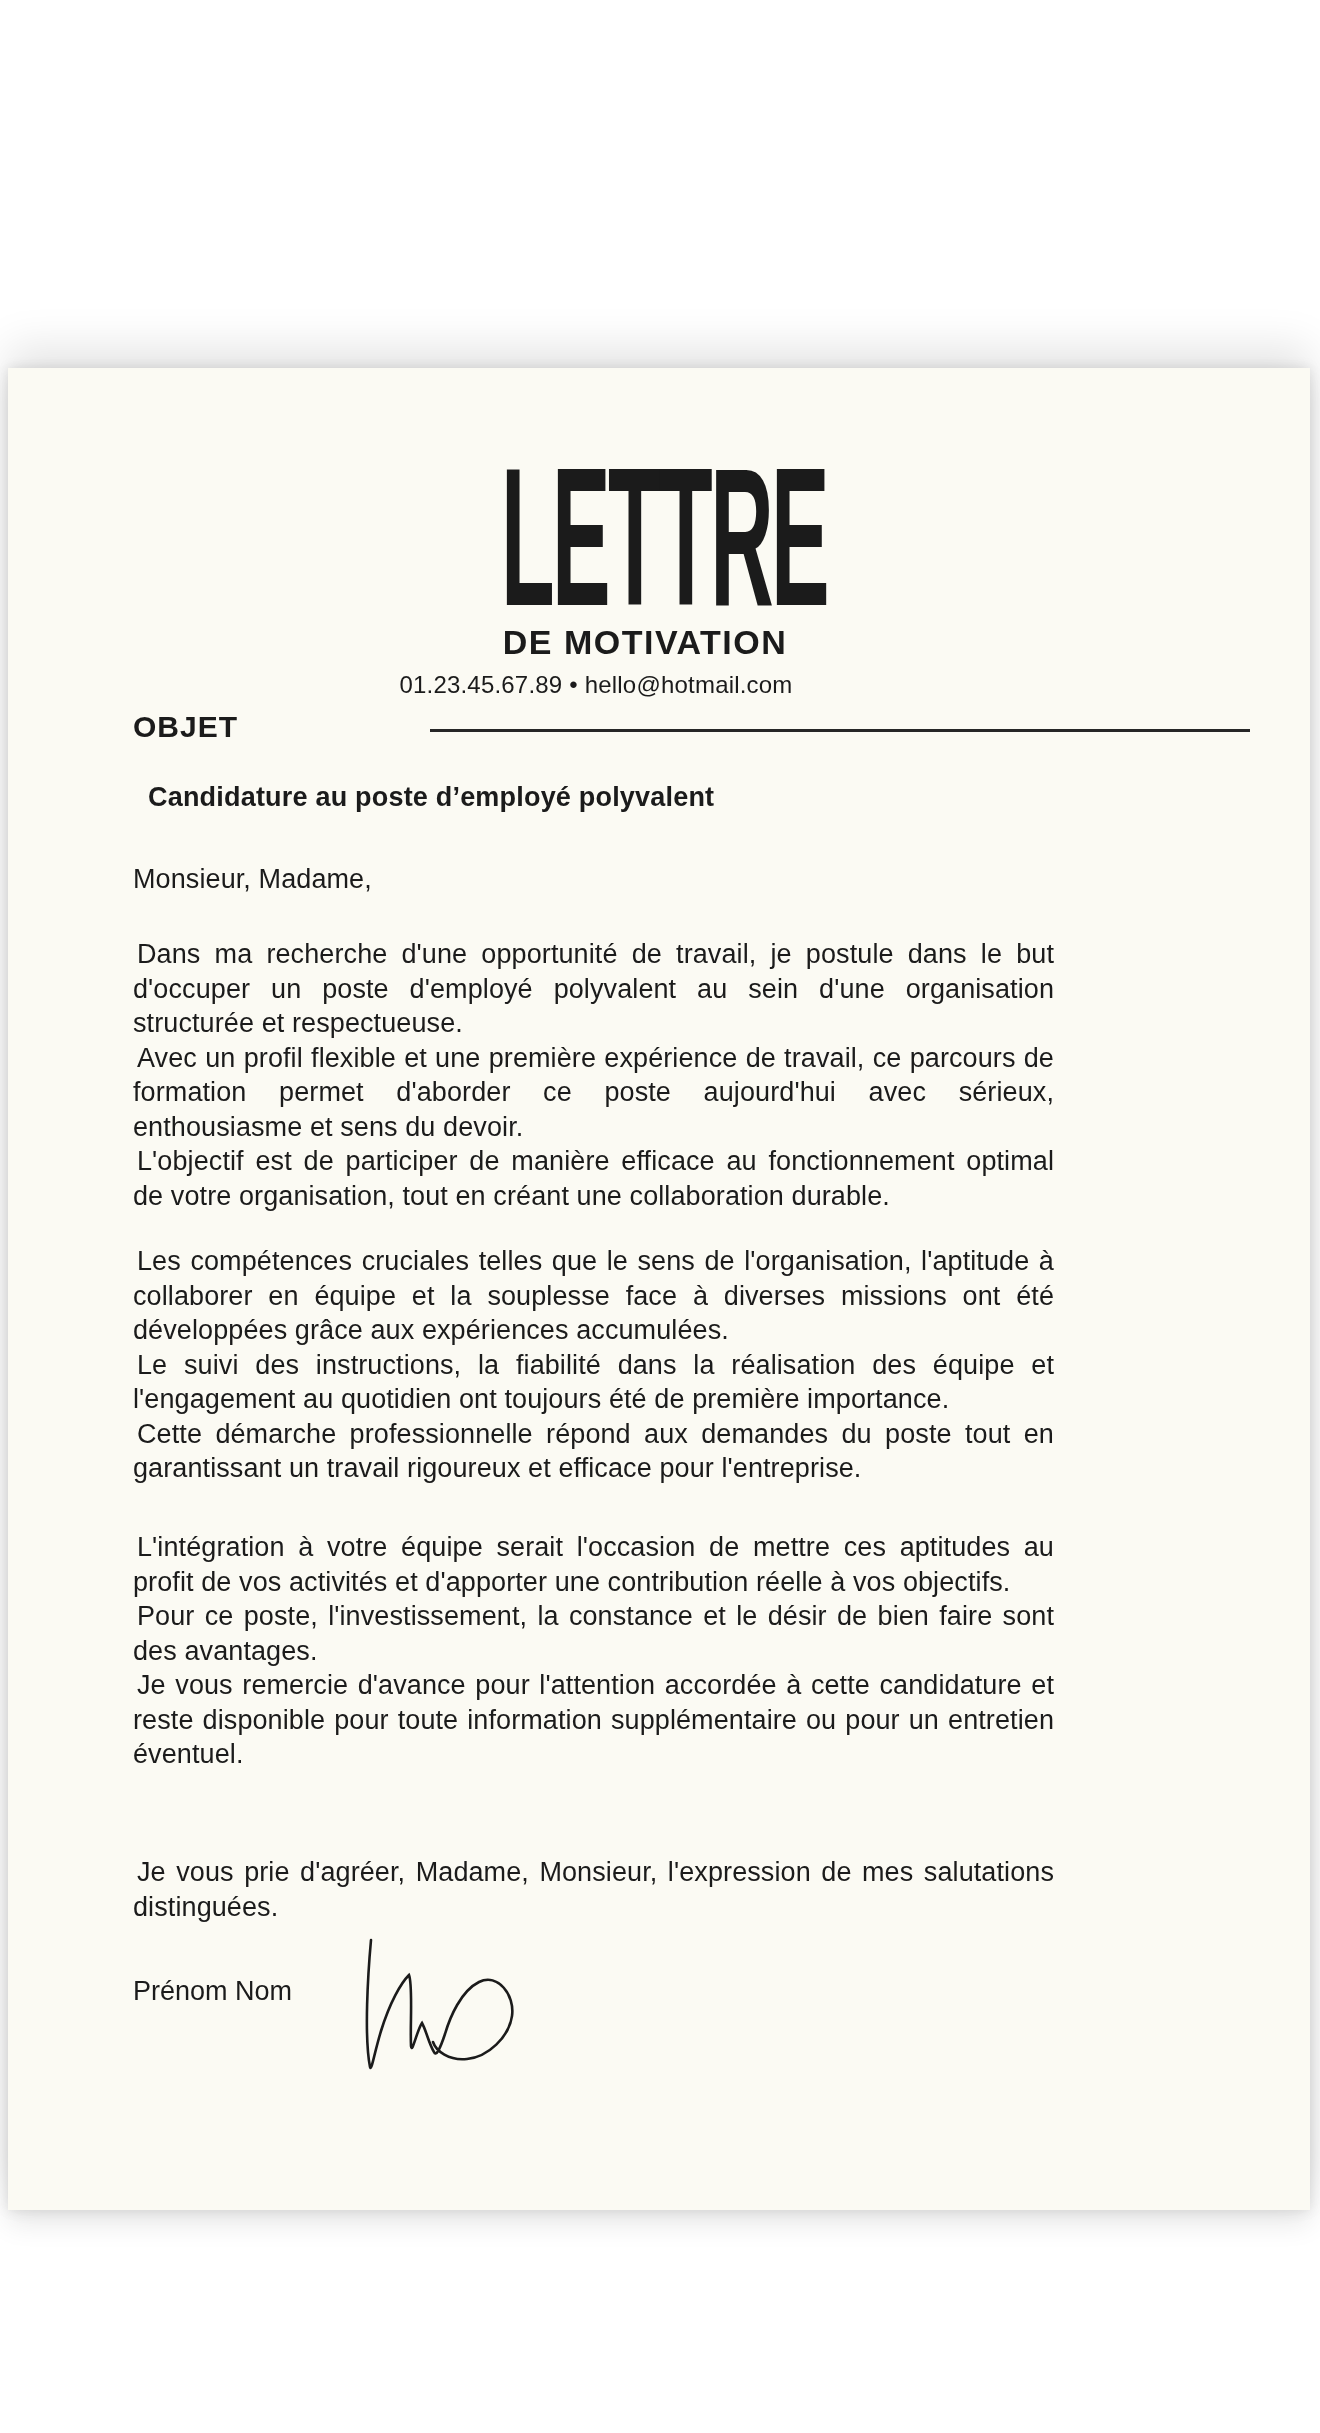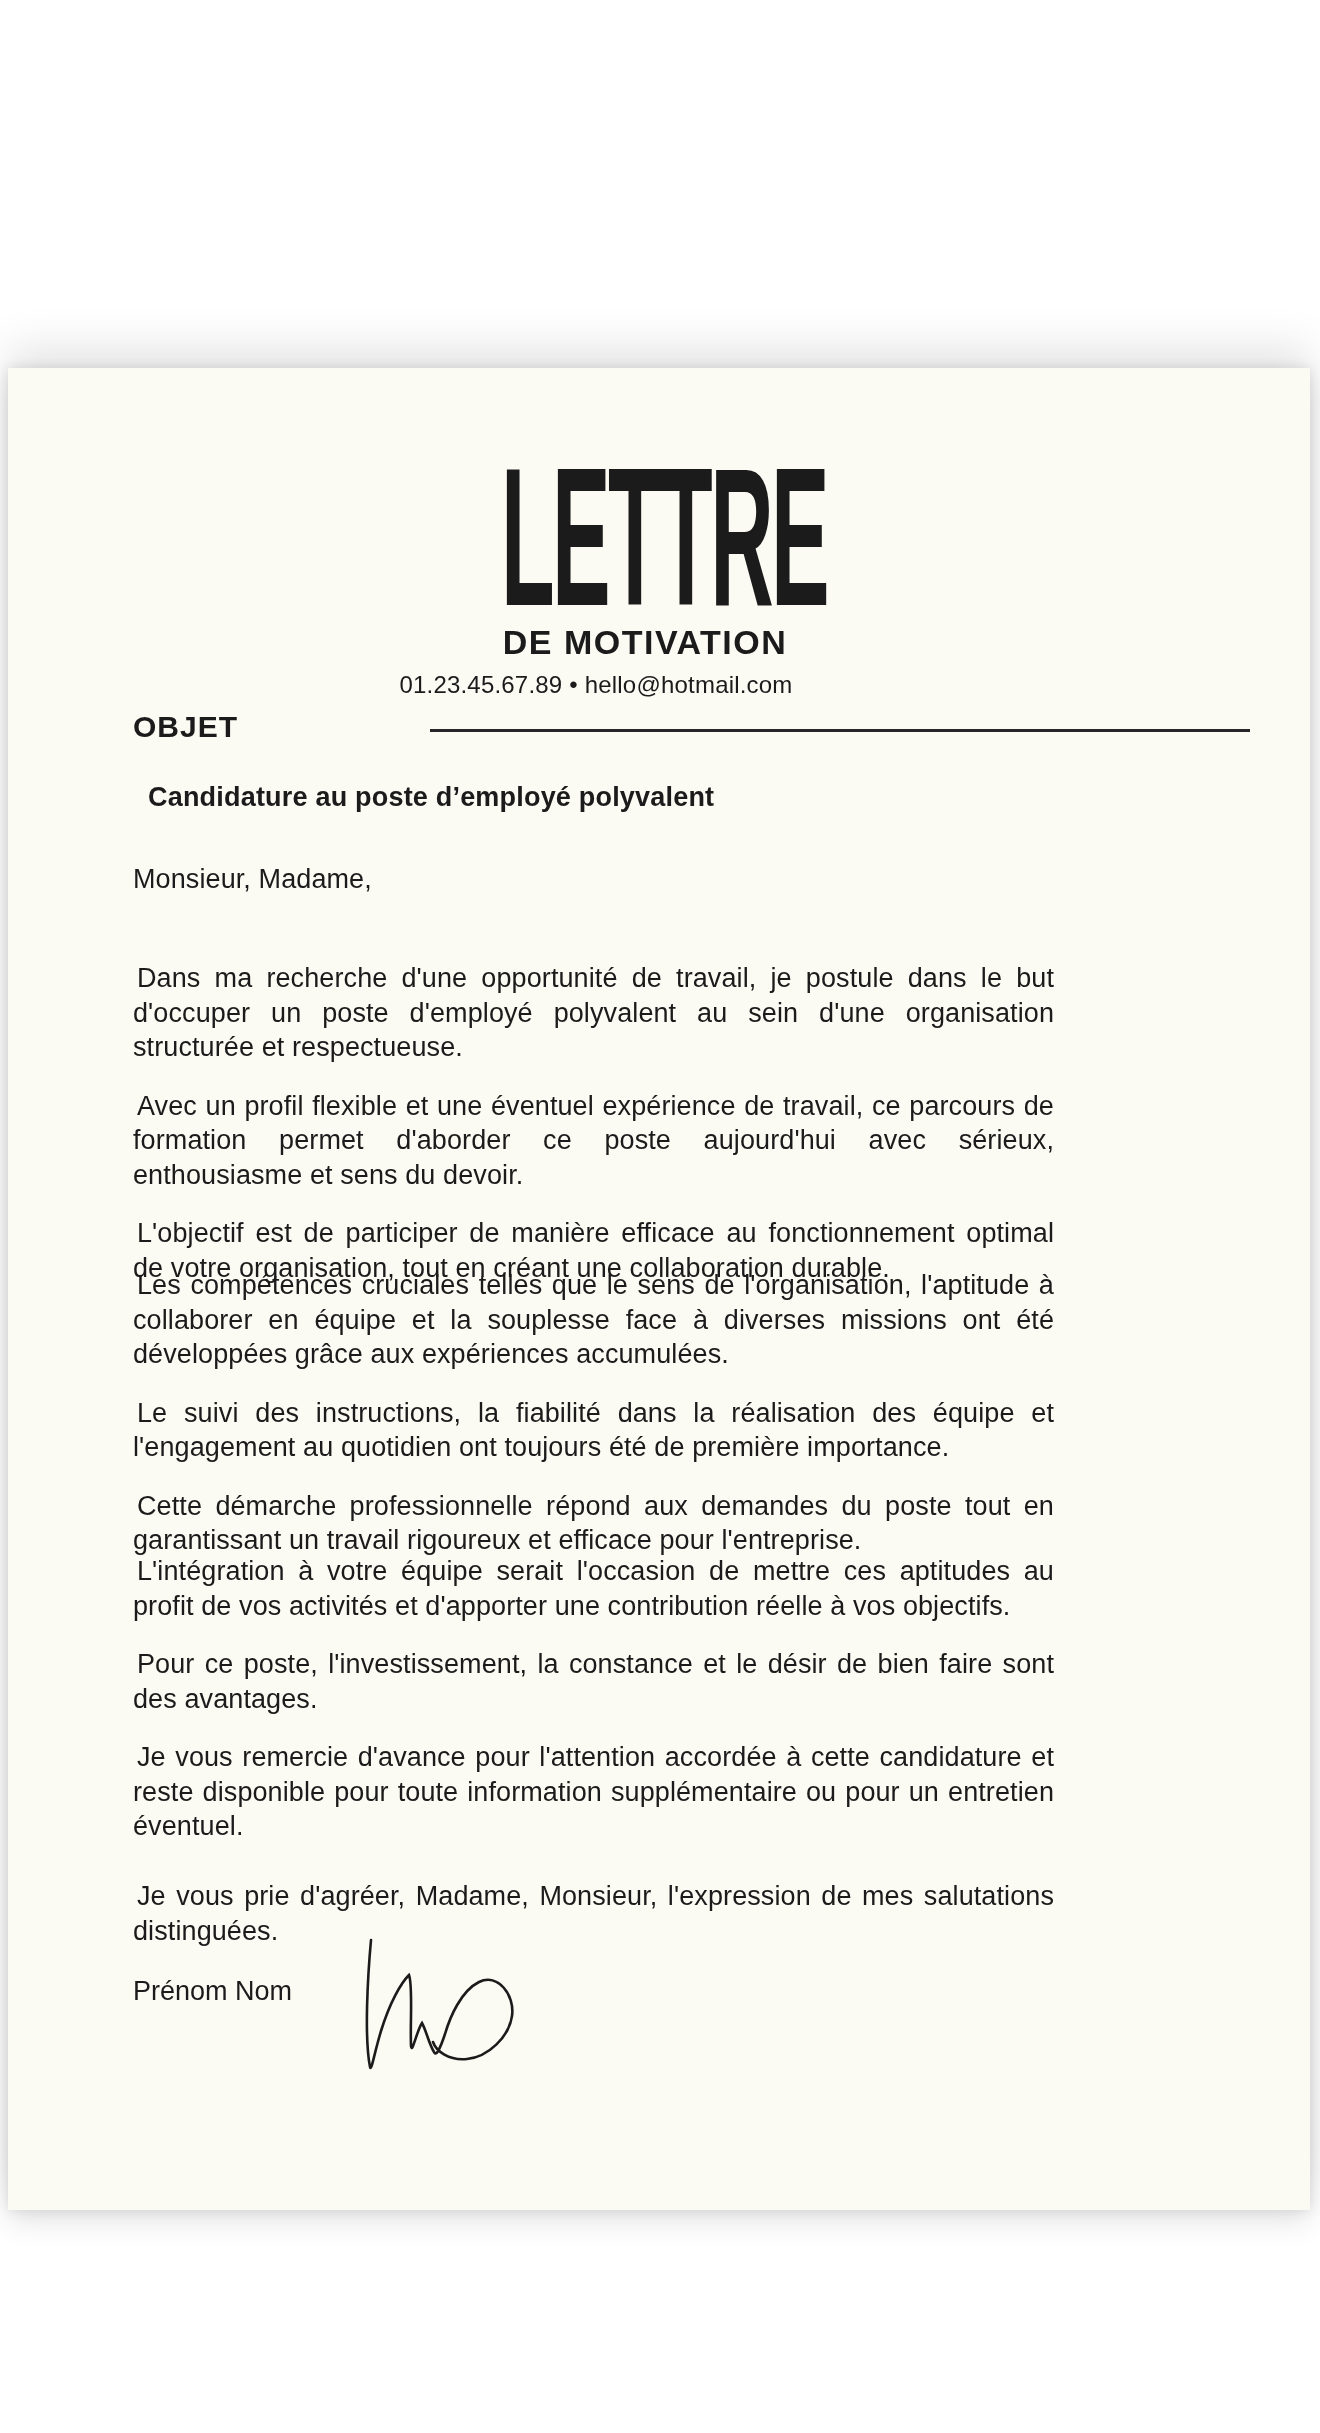--- a/index.html
+++ b/index.html
@@ -42,21 +42,21 @@
   }
   .subject{
     position:absolute;left:140px;top:412px;width:921px;
     font-size:27px;font-weight:bold;line-height:34px;letter-spacing:0.2px;
   }
   .bodytext{
     position:absolute;left:125px;width:921px;
     font-size:27px;line-height:34.5px;text-align:justify;
     letter-spacing:0.1px;
   }
-  .bodytext p{text-indent:4px;margin-top:24px;}
+  .bodytext p{text-indent:4px;}
   .salutation{top:494px;text-align:left;}
   .block-b{top:569px;}
   .block-c{top:876px;}
   .block-d{top:1162px;}
   .block-e{top:1487px;}
   .signer{position:absolute;left:125px;top:1606px;font-size:27px;line-height:34.5px;}
   .signature{position:absolute;left:322px;top:1550px;width:240px;height:180px;}
   .signature path{stroke:var(--text-color);stroke-width:2.6;fill:none;stroke-linecap:round;}
 </style>
 </head>
@@ -75,21 +75,21 @@
   <div class="objet">OBJET</div>
 
   <div class="objet-rule"></div>
 
   <div class="subject">Candidature au poste d’employé polyvalent</div>
 
   <div class="bodytext salutation">Monsieur, Madame,</div>
 
   <div class="bodytext block-b">
     <p>Dans ma recherche d'une opportunité de travail, je postule dans le but d'occuper un poste d'employé polyvalent au sein d'une organisation structurée et respectueuse.</p>
-    <p>Avec un profil flexible et une éventuel expérience de travail, ce parcours de formation permet d'aborder ce poste aujourd'hui avec sérieux, enthousiasme et sens du devoir.</p>
+    <p>Avec un profil flexible et une première expérience de travail, ce parcours de formation permet d'aborder ce poste aujourd'hui avec sérieux, enthousiasme et sens du devoir.</p>
     <p>L'objectif est de participer de manière efficace au fonctionnement optimal de votre organisation, tout en créant une collaboration durable.</p>
   </div>
 
   <div class="bodytext block-c">
     <p>Les compétences cruciales telles que le sens de l'organisation, l'aptitude à collaborer en équipe et la souplesse face à diverses missions ont été développées grâce aux expériences accumulées.</p>
     <p>Le suivi des instructions, la fiabilité dans la réalisation des équipe et l'engagement au quotidien ont toujours été de première importance.</p>
     <p>Cette démarche professionnelle répond aux demandes du poste tout en garantissant un travail rigoureux et efficace pour l'entreprise.</p>
   </div>
 
   <div class="bodytext block-d">

